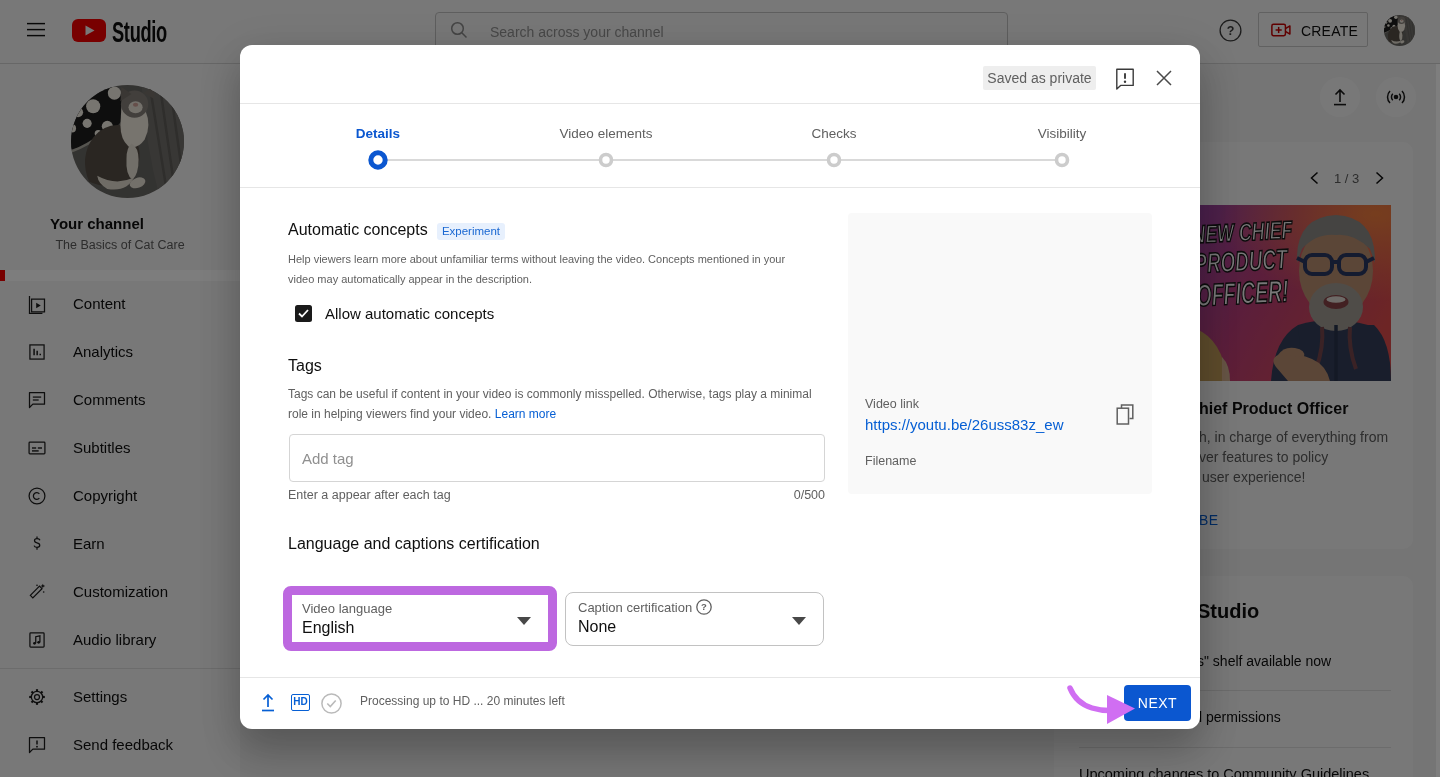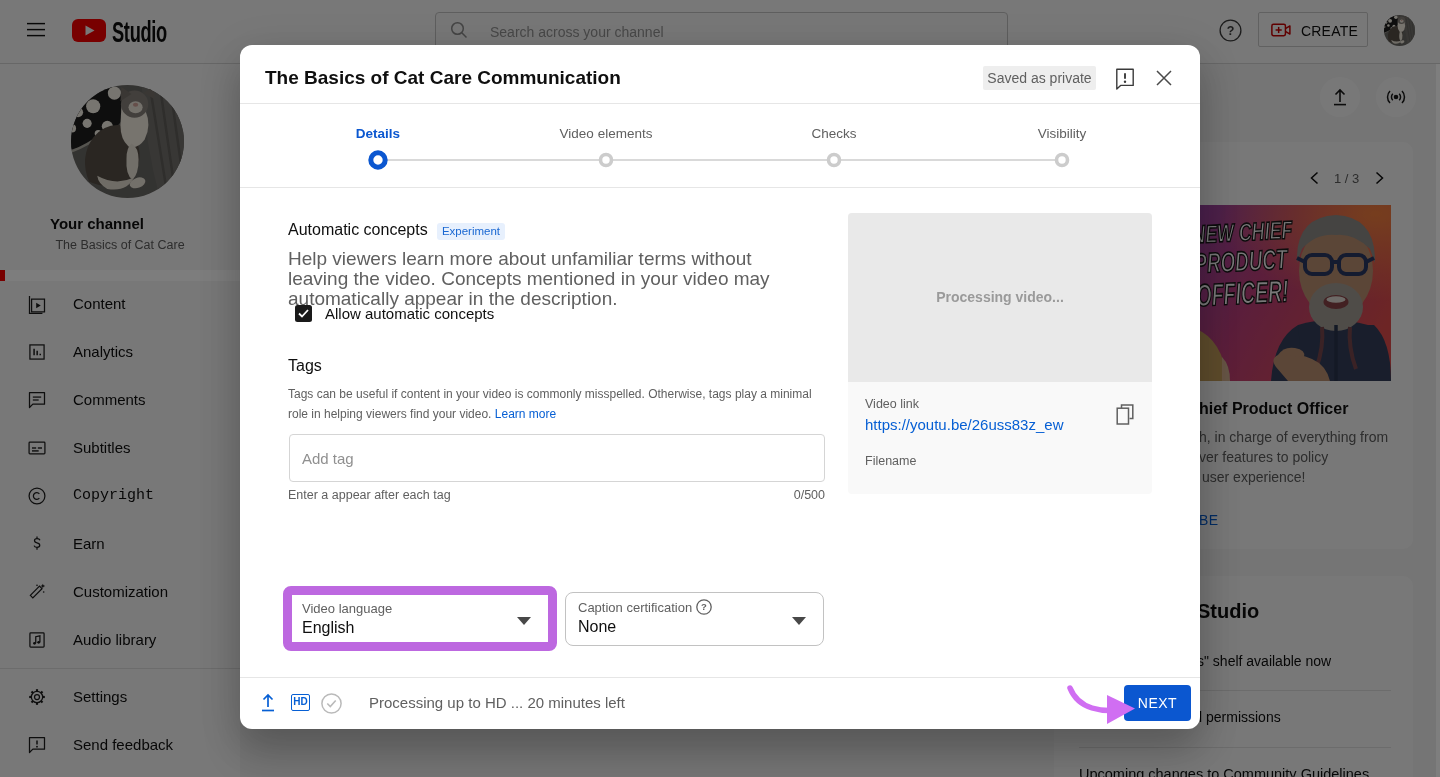--- a/index.html
+++ b/index.html
@@ -90,21 +90,21 @@
         <rect x="2.5" y="5" width="19" height="14" rx="1" fill="none" stroke="#1f1f1f" stroke-width="1.5"></rect>
         <line x1="6" y1="12" x2="11" y2="12" stroke="#1f1f1f" stroke-width="1.7"></line>
         <line x1="13" y1="12" x2="18" y2="12" stroke="#1f1f1f" stroke-width="1.7"></line>
         <line x1="6" y1="15.5" x2="14" y2="15.5" stroke="#1f1f1f" stroke-width="1.7"></line>
       </svg>
       <div class="abs nw" style="left:73px;top:439px;font-size:15px;color:#0f0f0f;">Subtitles</div>
       <svg class="abs" style="left:27px;top:486px;" width="20" height="20" viewBox="0 0 24 24">
         <circle cx="12" cy="12" r="9.5" fill="none" stroke="#1f1f1f" stroke-width="1.5"></circle>
         <path d="M14.8 9.5 A4 4 0 1 0 14.8 14.5" fill="none" stroke="#1f1f1f" stroke-width="1.5"></path>
       </svg>
-      <div class="abs nw" style="left:73px;top:487px;font-size:15px;color:#0f0f0f;font-family:Liberation Mono, monospace;">Copyright</div>
+      <div class="abs nw" style="left:73px;top:487px;font-size:15px;color:#0f0f0f;">Copyright</div>
       <svg class="abs" style="left:27px;top:534px;" width="20" height="20" viewBox="0 0 24 24">
         <path d="M15.5 7.5 Q15 5.5 12 5.5 Q9 5.5 9 7.8 Q9 10 12 10.6 Q15.3 11.2 15.3 13.6 Q15.3 16 12 16 Q9 16 8.5 14" fill="none" stroke="#1f1f1f" stroke-width="1.5"></path>
         <line x1="12" y1="3" x2="12" y2="5.5" stroke="#1f1f1f" stroke-width="1.5"></line>
         <line x1="12" y1="16" x2="12" y2="19" stroke="#1f1f1f" stroke-width="1.5"></line>
       </svg>
       <div class="abs nw" style="left:73px;top:535px;font-size:15px;color:#0f0f0f;">Earn</div>
       <svg class="abs" style="left:27px;top:582px;" width="20" height="20" viewBox="0 0 24 24">
         <path d="M3 18 L14 7 L17 10 L6 21 Z M14 7 L17 10" fill="none" stroke="#1f1f1f" stroke-width="1.5" transform="translate(1,-2)"></path>
         <path d="M19 3 l0.8 2 2 0.8 -2 0.8 -0.8 2 -0.8 -2 -2 -0.8 2 -0.8 Z" fill="#1f1f1f" transform="translate(0,-1)"></path>
         <circle cx="20" cy="12" r="1" fill="#1f1f1f"></circle>
@@ -228,21 +228,20 @@
 
 </div>
 
 <div class="abs" style="left:0;top:0;width:1440px;height:777px;background:rgba(0,0,0,0.53);"></div>
 
 <div class="abs" style="left:5px;top:270px;width:235px;height:11px;background:rgba(255,255,255,0.05);"></div>
 <div class="abs" style="left:1436px;top:64px;width:4px;height:713px;background:rgba(255,255,255,0.07);"></div>
 
 <div id="modal" class="abs" style="left:240px;top:45px;width:960px;height:684px;background:#ffffff;border-radius:12px;box-shadow:0 24px 38px rgba(0,0,0,0.18), 0 9px 46px rgba(0,0,0,0.12);">
 
-  <div class="abs nw" style="left:25px;top:22px;font-size:19px;font-weight:bold;color:#0f0f0f;">The Basics of Cat Care Communication</div>
   <div class="abs" style="left:743px;top:21px;width:113px;height:24px;background:#eeeeee;border-radius:2px;text-align:center;line-height:24px;font-size:14px;color:#606060;">Saved as private</div>
   <svg class="abs" style="left:874px;top:22px;" width="22" height="23" viewBox="0 0 22 23">
     <path d="M2.8 2.2 H19.2 V18.4 H6.6 L2.8 22 Z" fill="none" stroke="#3a3a3a" stroke-width="1.4" stroke-linejoin="round"></path>
     <line x1="11" y1="6.2" x2="11" y2="11.8" stroke="#3a3a3a" stroke-width="1.9"></line>
     <circle cx="11" cy="14.8" r="1.2" fill="#3a3a3a"></circle>
   </svg>
   <svg class="abs" style="left:916px;top:25px;" width="16" height="16" viewBox="0 0 16 16">
     <path d="M1 1 L15 15 M15 1 L1 15" stroke="#4a4a4a" stroke-width="1.5"></path>
   </svg>
   <div class="abs" style="left:0;top:58px;width:960px;height:1px;background:#e6e6e6;"></div>
@@ -257,74 +256,74 @@
       </svg>
       <div class="abs nw" style="left:68px;top:81px;width:140px;text-align:center;font-size:13.5px;font-weight:bold;color:#0b57d0;">Details</div>
       <div class="abs nw" style="left:296px;top:81px;width:140px;text-align:center;font-size:13.5px;font-weight:500;color:#606060;">Video elements</div>
       <div class="abs nw" style="left:524px;top:81px;width:140px;text-align:center;font-size:13.5px;font-weight:500;color:#606060;">Checks</div>
       <div class="abs nw" style="left:752px;top:81px;width:140px;text-align:center;font-size:13.5px;font-weight:500;color:#606060;">Visibility</div>
     </div>
   <div class="abs" style="left:0;top:142px;width:960px;height:1px;background:#e6e6e6;"></div>
 
   <div class="abs nw" style="left:48px;top:176px;font-size:16px;font-weight:500;color:#0f0f0f;">Automatic concepts</div>
   <div class="abs" style="left:197px;top:178px;width:68px;height:17px;background:#e7f0fd;border-radius:3px;text-align:center;line-height:17px;font-size:11.5px;font-weight:500;color:#1967d2;">Experiment</div>
-  <div class="abs" style="left:48px;top:204px;width:505px;font-size:19px;color:#606060;line-height:20px;">Help viewers learn more about unfamiliar terms without leaving the video. Concepts mentioned in your video may automatically appear in the description.</div>
+  <div class="abs" style="left:48px;top:204px;width:505px;font-size:11px;color:#606060;line-height:20px;">Help viewers learn more about unfamiliar terms without leaving the video. Concepts mentioned in your video may automatically appear in the description.</div>
   <div class="abs" style="left:55px;top:260px;width:17px;height:17px;background:#1a1a1a;border-radius:2.5px;"></div>
   <svg class="abs" style="left:57px;top:262px;" width="13" height="13" viewBox="0 0 13 13">
     <path d="M2 6.5 L5 9.5 L11 3" fill="none" stroke="#ffffff" stroke-width="1.8"></path>
   </svg>
   <div class="abs nw" style="left:85px;top:260px;font-size:15px;color:#0f0f0f;">Allow automatic concepts</div>
 
   <div class="abs nw" style="left:48px;top:312px;font-size:16px;font-weight:400;color:#0f0f0f;">Tags</div>
   <div class="abs" style="left:48px;top:339px;width:540px;font-size:12px;color:#606060;line-height:20px;">Tags can be useful if content in your video is commonly misspelled. Otherwise, tags play a minimal role in helping viewers find your video. <span style="color:#065fd4;">Learn more</span></div>
   <div class="abs" style="left:49px;top:389px;width:536px;height:48px;border:1px solid #d5d5d5;border-radius:4px;"></div>
   <div class="abs nw" style="left:62px;top:405px;font-size:15px;color:#909090;">Add tag</div>
   <div class="abs nw" style="left:48px;top:443px;font-size:12.5px;color:#606060;">Enter a appear after each tag</div>
   <div class="abs nw" style="left:505px;top:443px;width:80px;text-align:right;font-size:12.5px;color:#606060;">0/500</div>
 
+  <div class="abs nw" style="left:48px;top:490px;font-size:16px;font-weight:500;color:#0f0f0f;">Language and captions certification</div>
 
   <div class="abs" style="left:43px;top:541px;width:274px;height:65px;border:9px solid #bd68e0;border-radius:8px;background:#ffffff;"></div>
   <div class="abs nw" style="left:62px;top:556px;font-size:13px;color:#606060;">Video language</div>
   <div class="abs nw" style="left:62px;top:574px;font-size:16px;color:#0f0f0f;">English</div>
   <svg class="abs" style="left:276.5px;top:571.5px;" width="14" height="8" viewBox="0 0 14 8">
       <polygon points="0,0 14,0 7,8" fill="#484848"></polygon>
     </svg>
 
   <div class="abs" style="left:325px;top:547px;width:259px;height:54px;border:1px solid #c2c2c2;border-radius:8px;"></div>
   <div class="abs nw" style="left:338px;top:555px;font-size:13px;color:#606060;">Caption certification</div>
   <svg class="abs" style="left:456px;top:554px;" width="16" height="16" viewBox="0 0 16 16">
     <circle cx="8" cy="8" r="7.2" fill="none" stroke="#606060" stroke-width="1.3"></circle>
     <text x="8" y="11.4" font-size="9.5" font-weight="bold" fill="#606060" text-anchor="middle" font-family="Liberation Sans">?</text>
   </svg>
   <div class="abs nw" style="left:338px;top:573px;font-size:16px;color:#0f0f0f;">None</div>
   <svg class="abs" style="left:551.5px;top:571.5px;" width="14" height="8" viewBox="0 0 14 8">
       <polygon points="0,0 14,0 7,8" fill="#484848"></polygon>
     </svg>
 
   <div class="abs" style="left:608px;top:168px;width:304px;height:281px;background:#f9f9f9;border-radius:4px;"></div>
-  <div class="abs" style="left:608px;top:168px;width:304px;height:169px;background:#e9e9e9;border-radius:4px 4px 0 0;text-align:center;line-height:169px;font-size:14px;font-weight:bold;color:#9a9a9a;">Processing video...</div>
   <div class="abs nw" style="left:625px;top:352px;font-size:12.5px;color:#606060;">Video link</div>
   <div class="abs nw" style="left:625px;top:371px;font-size:15px;color:#065fd4;">https://youtu.be/26uss83z_ew</div>
   <svg class="abs" style="left:876px;top:359px;" width="18" height="22" viewBox="0 0 18 22">
     <path d="M5.5 4.2 V1 H16.8 V14.5 H13.5" fill="none" stroke="#606060" stroke-width="1.5"></path>
     <rect x="1.2" y="4.2" width="11.3" height="15.8" fill="#f9f9f9" stroke="#606060" stroke-width="1.5"></rect>
   </svg>
   <div class="abs nw" style="left:625px;top:409px;font-size:12.5px;color:#606060;">Filename</div>
 
   <div class="abs" style="left:0;top:632px;width:960px;height:1px;background:#e6e6e6;"></div>
   <svg class="abs" style="left:21px;top:648px;" width="14" height="19" viewBox="0 0 14 19">
     <path d="M7 14 L7 2 M2.5 6.5 L7 2 L11.5 6.5" fill="none" stroke="#065fd4" stroke-width="1.7"></path>
     <line x1="1" y1="17.5" x2="13" y2="17.5" stroke="#065fd4" stroke-width="1.7"></line>
   </svg>
   <div class="abs" style="left:51px;top:649px;width:19px;height:17px;border:1.5px solid #065fd4;border-radius:2px;text-align:center;line-height:14px;font-size:10px;font-weight:bold;color:#065fd4;">HD</div>
   <svg class="abs" style="left:81px;top:648px;" width="21" height="21" viewBox="0 0 21 21">
     <circle cx="10.5" cy="10.5" r="9.6" fill="none" stroke="#bababa" stroke-width="1.5"></circle>
     <path d="M6.3 10.5 L9.3 13.5 L14.7 7.5" fill="none" stroke="#bababa" stroke-width="1.6"></path>
   </svg>
-  <div class="abs nw" style="left:129px;top:649px;font-size:15px;color:#606060;">Processing up to HD ... 20 minutes left</div>
+  <div class="abs nw" style="left:120px;top:649px;font-size:12px;color:#606060;">Processing up to HD ... 20 minutes left</div>
   <div class="abs" style="left:884px;top:640px;width:67px;height:36px;background:#0b57d0;border-radius:4px;text-align:center;line-height:36px;font-size:14px;font-weight:500;color:#ffffff;letter-spacing:0.5px;">NEXT</div>
 
   <svg class="abs" style="left:820px;top:638px;" width="120" height="50" viewBox="0 0 120 50">
     <path d="M10 5 Q16 20 32 25 Q42 28 52 27.5" fill="none" stroke="#d06ef2" stroke-width="5.5" stroke-linecap="round"></path>
     <polygon points="47,12 47,41 75,25.5" fill="#d06ef2"></polygon>
   </svg>
 
 </div>
 
 <svg width="0" height="0" style="position:absolute;">

